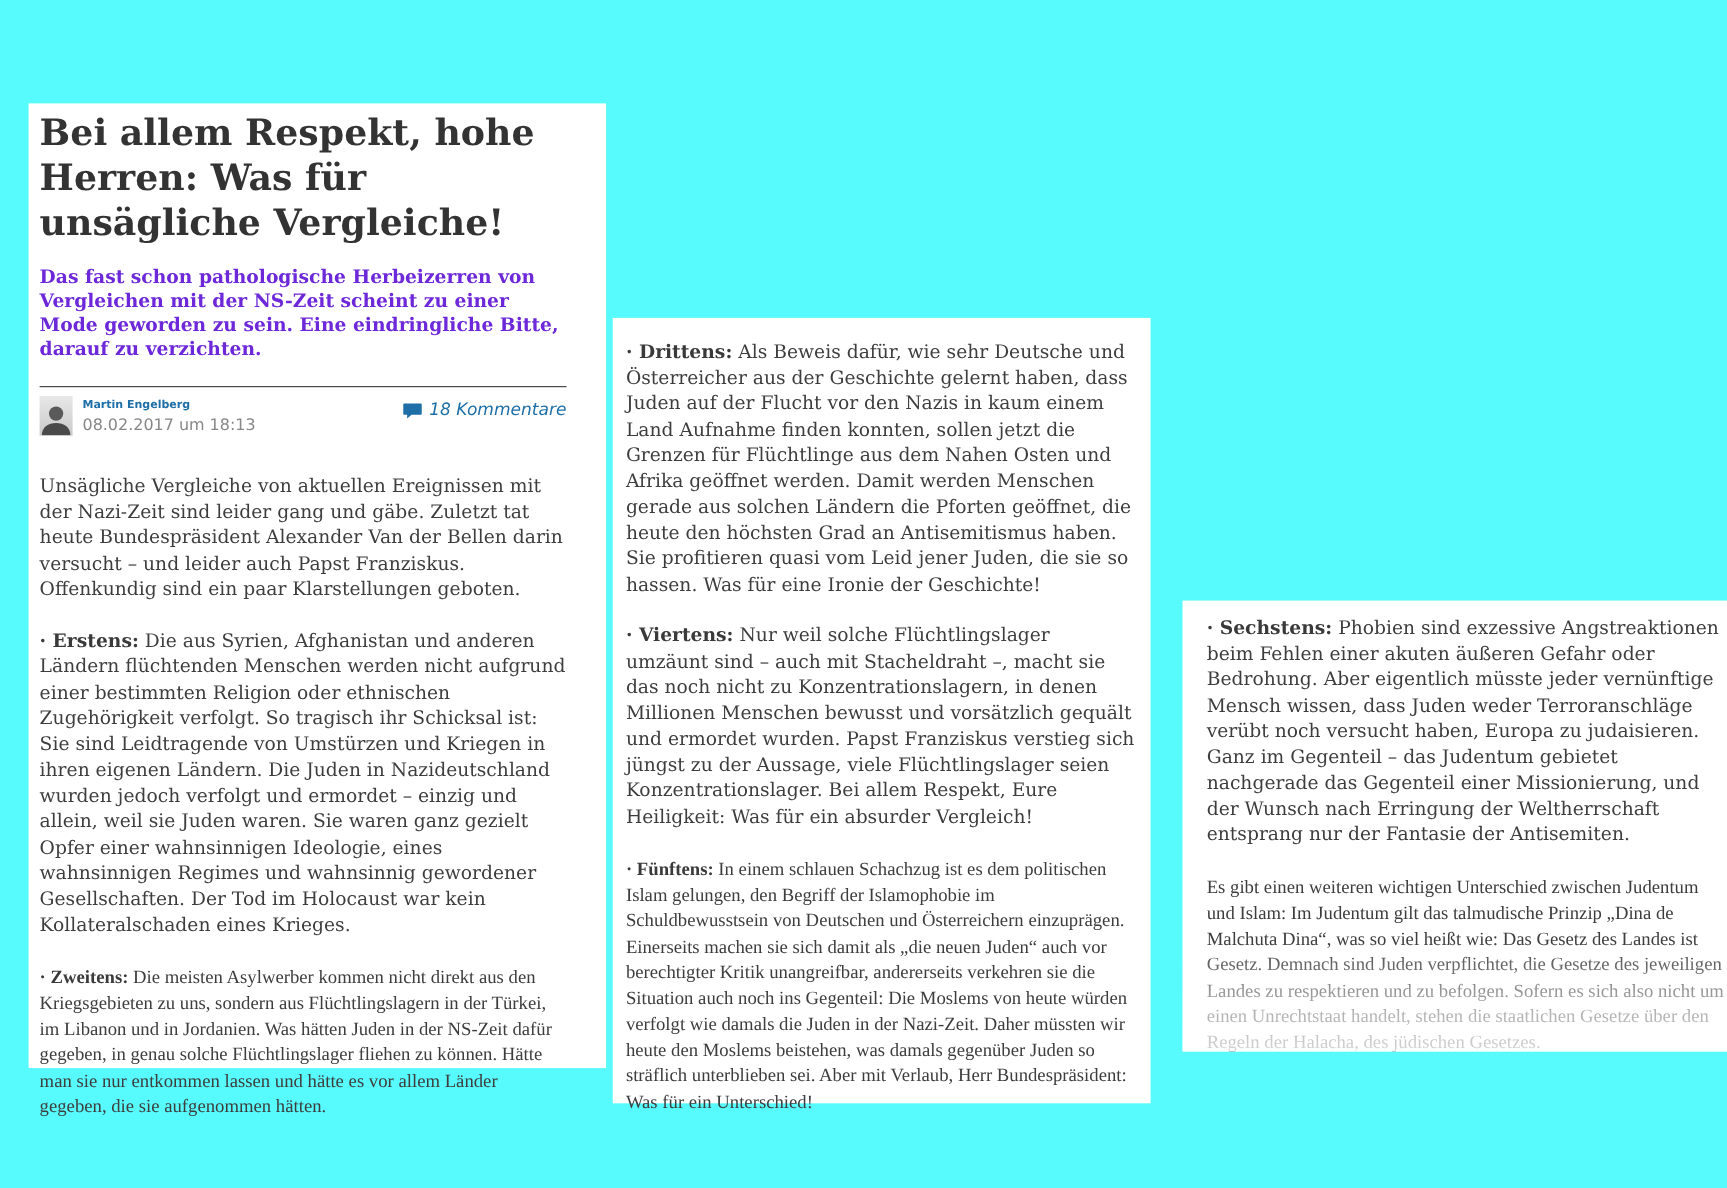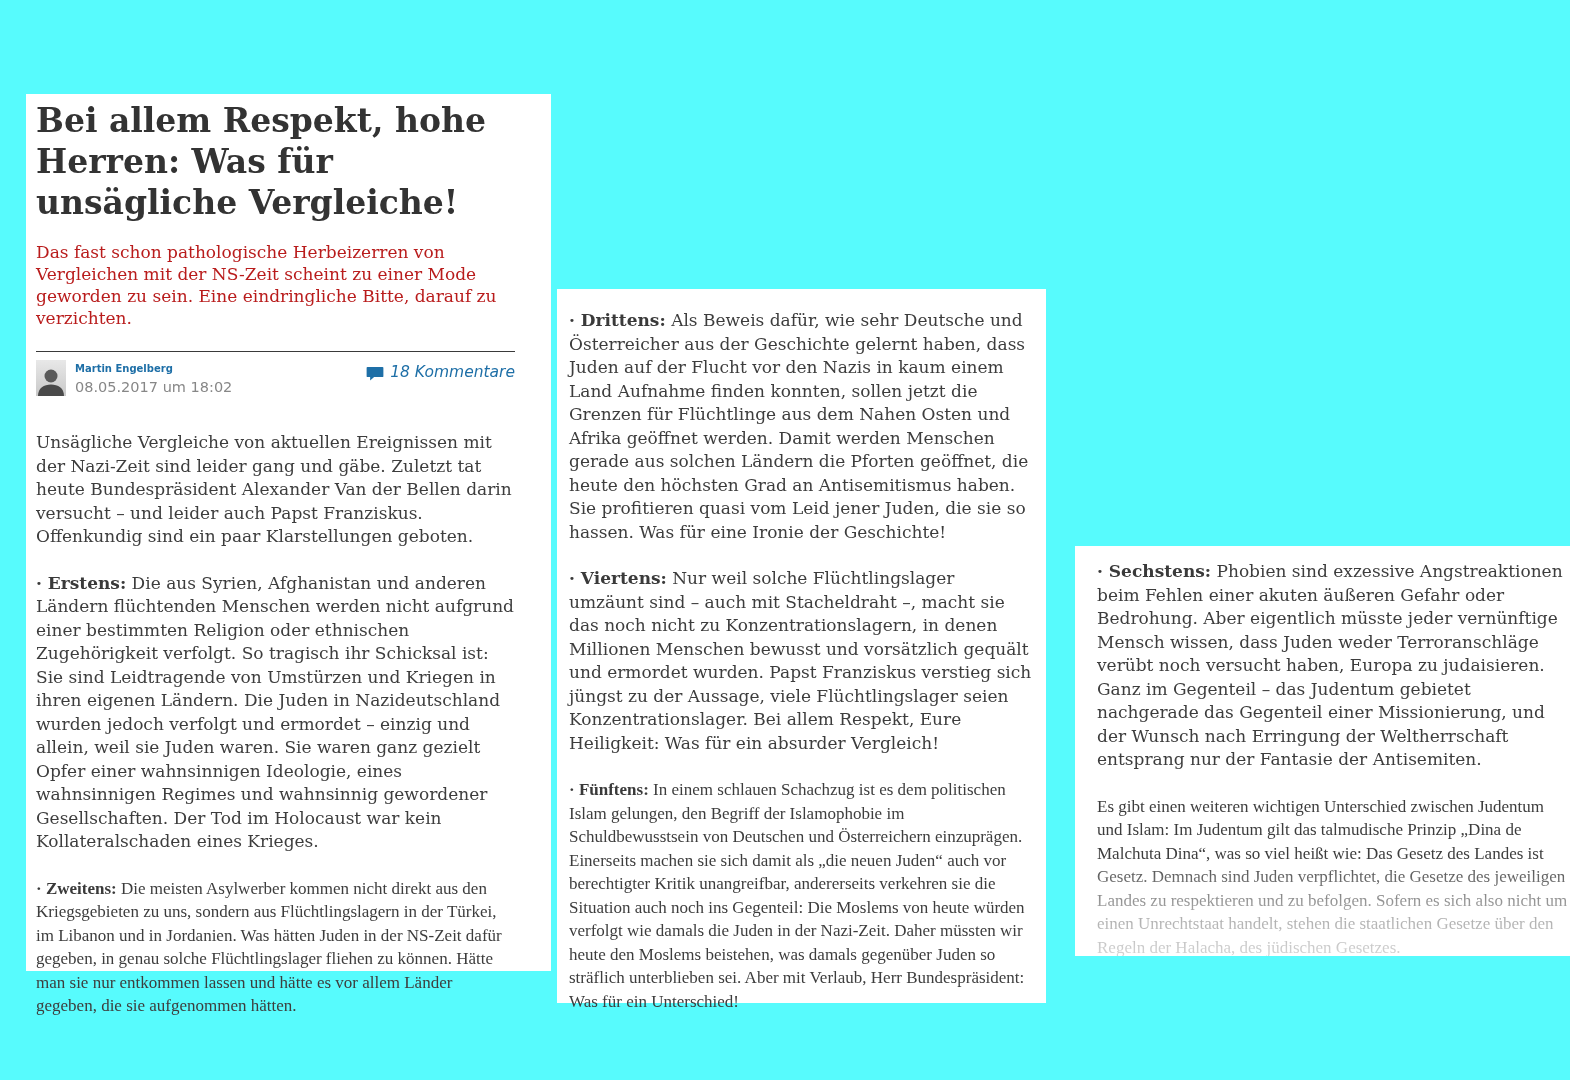--- a/index.html
+++ b/index.html
@@ -27,22 +27,22 @@
     font-size: 33px;
     line-height: 41px;
     font-weight: 700;
     color: #333333;
     margin: 0 0 18px 0;
     letter-spacing: 0;
   }
   p.subtitle {
     font-size: 17px;
     line-height: 22px;
-    font-weight: 400;
-    color: #b91c1c;
+    font-weight: 700;
+    color: #6d28d9;
     margin: 0 0 22px 0;
   }
   .byline-divider {
     border-top: 1px solid #3a3a3a;
     margin: 0 0 0 0;
   }
   .byline {
     display: flex;
     align-items: center;
     padding: 7px 0 10px 0;
@@ -123,21 +123,21 @@
 
   <div class="byline">
     <div class="avatar" title="">
       <svg width="30" height="30" viewBox="0 0 30 30">
         <circle cx="15" cy="10" r="6.5" fill="#5a5a5a"></circle>
         <path d="M2 30c0-8 6-11.5 13-11.5S28 22 28 30z" fill="#4a4a4a"></path>
       </svg>
     </div>
     <div class="author-block">
       <a class="author-name">Martin Engelberg</a>
-      <div class="author-date">08.05.2017 um 18:02</div>
+      <div class="author-date">08.02.2017 um 18:13</div>
     </div>
     <div class="comments">
       <svg width="18" height="15" viewBox="0 0 20 17">
         <path d="M1.5 1h17a1 1 0 0 1 1 1v9.5a1 1 0 0 1-1 1H9l-4.5 4v-4h-3a1 1 0 0 1-1-1V2a1 1 0 0 1 1-1z" fill="#1e6fa7"></path>
       </svg>
       <span>18 Kommentare</span>
     </div>
   </div>
 
   <div class="col-body">

